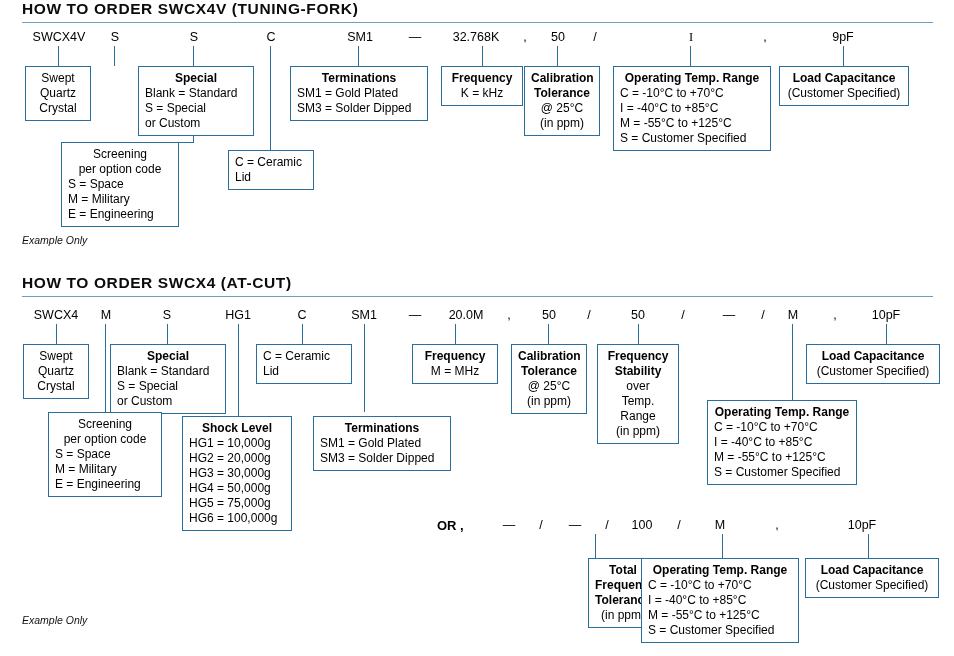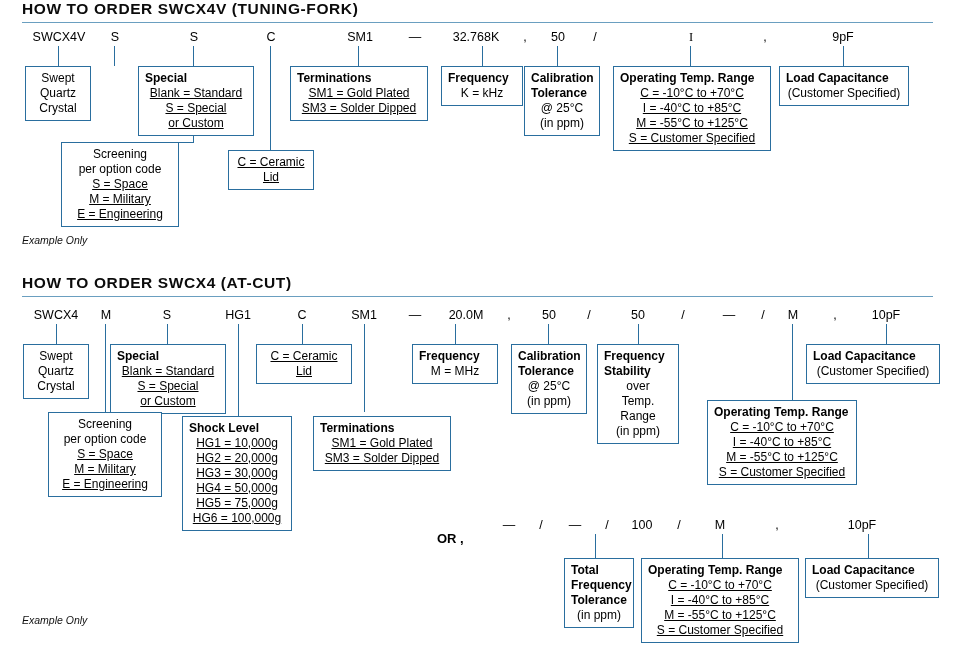--- a/index.html
+++ b/index.html
@@ -32,41 +32,41 @@
   }
   .box{
     position:absolute;
     border:1px solid #2a6e9e;
     background:#ffffff;
     box-sizing:border-box;
     font-size:12px;
     line-height:15px;
     padding:4px 6px;
   }
-  .box .ttl{font-weight:bold;display:block;}
+  .box .ttl{font-weight:bold;text-align:center;display:block;}
   .box .ctr{text-align:center;display:block;}
   .leader{
     position:absolute;
     background:#2a6e9e;
   }
   .vline{width:1px;}
   .hline{height:1px;}
   .example{
     position:absolute;
     font-size:10.5px;
     color:#111;
     font-style:italic;
   }
   .or-label{
     position:absolute;
     font-size:13px;
     font-weight:bold;
     white-space:nowrap;
   }
-  .kv{display:block;text-align:center;white-space:nowrap;text-decoration:underline;}
+  .kv{display:block;text-align:left;white-space:nowrap;}
 </style>
 </head>
 <body>
 
 <div class="sec-title" style="left:22px;top:0px;">HOW TO ORDER SWCX4V (TUNING-FORK)</div>
 <div class="rule" style="left:22px;top:22px;width:911px;"></div>
 
 <div class="code" style="left:22px;top:30px;width:74px;">SWCX4V</div>
 <div class="code" style="left:104px;top:30px;width:22px;">S</div>
 <div class="code" style="left:183px;top:30px;width:22px;">S</div>
@@ -253,36 +253,36 @@
   <span class="kv">I  = -40°C to +85°C</span>
   <span class="kv">M = -55°C to +125°C</span>
   <span class="kv">S = Customer Specified</span>
 </div>
 
 <div class="box" style="left:806px;top:344px;width:134px;">
   <span class="ttl">Load Capacitance</span>
   <span class="ctr">(Customer Specified)</span>
 </div>
 
-<div class="or-label" style="left:437px;top:518px;margin-top:13px;">OR ,</div>
+<div class="or-label" style="left:437px;top:518px;">OR ,</div>
 <div class="code" style="left:494px;top:518px;width:30px;">—</div>
 <div class="code" style="left:534px;top:518px;width:14px;">/</div>
 <div class="code" style="left:560px;top:518px;width:30px;">—</div>
 <div class="code" style="left:600px;top:518px;width:14px;">/</div>
 <div class="code" style="left:622px;top:518px;width:40px;">100</div>
 <div class="code" style="left:672px;top:518px;width:14px;">/</div>
 <div class="code" style="left:708px;top:518px;width:24px;">M</div>
 <div class="code" style="left:770px;top:518px;width:14px;">,</div>
 <div class="code" style="left:836px;top:518px;width:52px;">10pF</div>
 
 <div class="leader vline" style="left:595px;top:534px;height:24px;"></div>
 <div class="leader vline" style="left:722px;top:534px;height:24px;"></div>
 <div class="leader vline" style="left:868px;top:534px;height:24px;"></div>
 
-<div class="box" style="left:564px;top:558px;width:70px;">
+<div class="box" style="left:588px;top:558px;width:70px;">
   <span class="ttl">Total</span>
   <span class="ttl">Frequency</span>
   <span class="ttl">Tolerance</span>
   <span class="ctr">(in ppm)</span>
 </div>
 
 <div class="box" style="left:641px;top:558px;width:158px;">
   <span class="ttl">Operating Temp. Range</span>
   <span class="kv">C = -10°C to +70°C</span>
   <span class="kv">I  = -40°C to +85°C</span>

